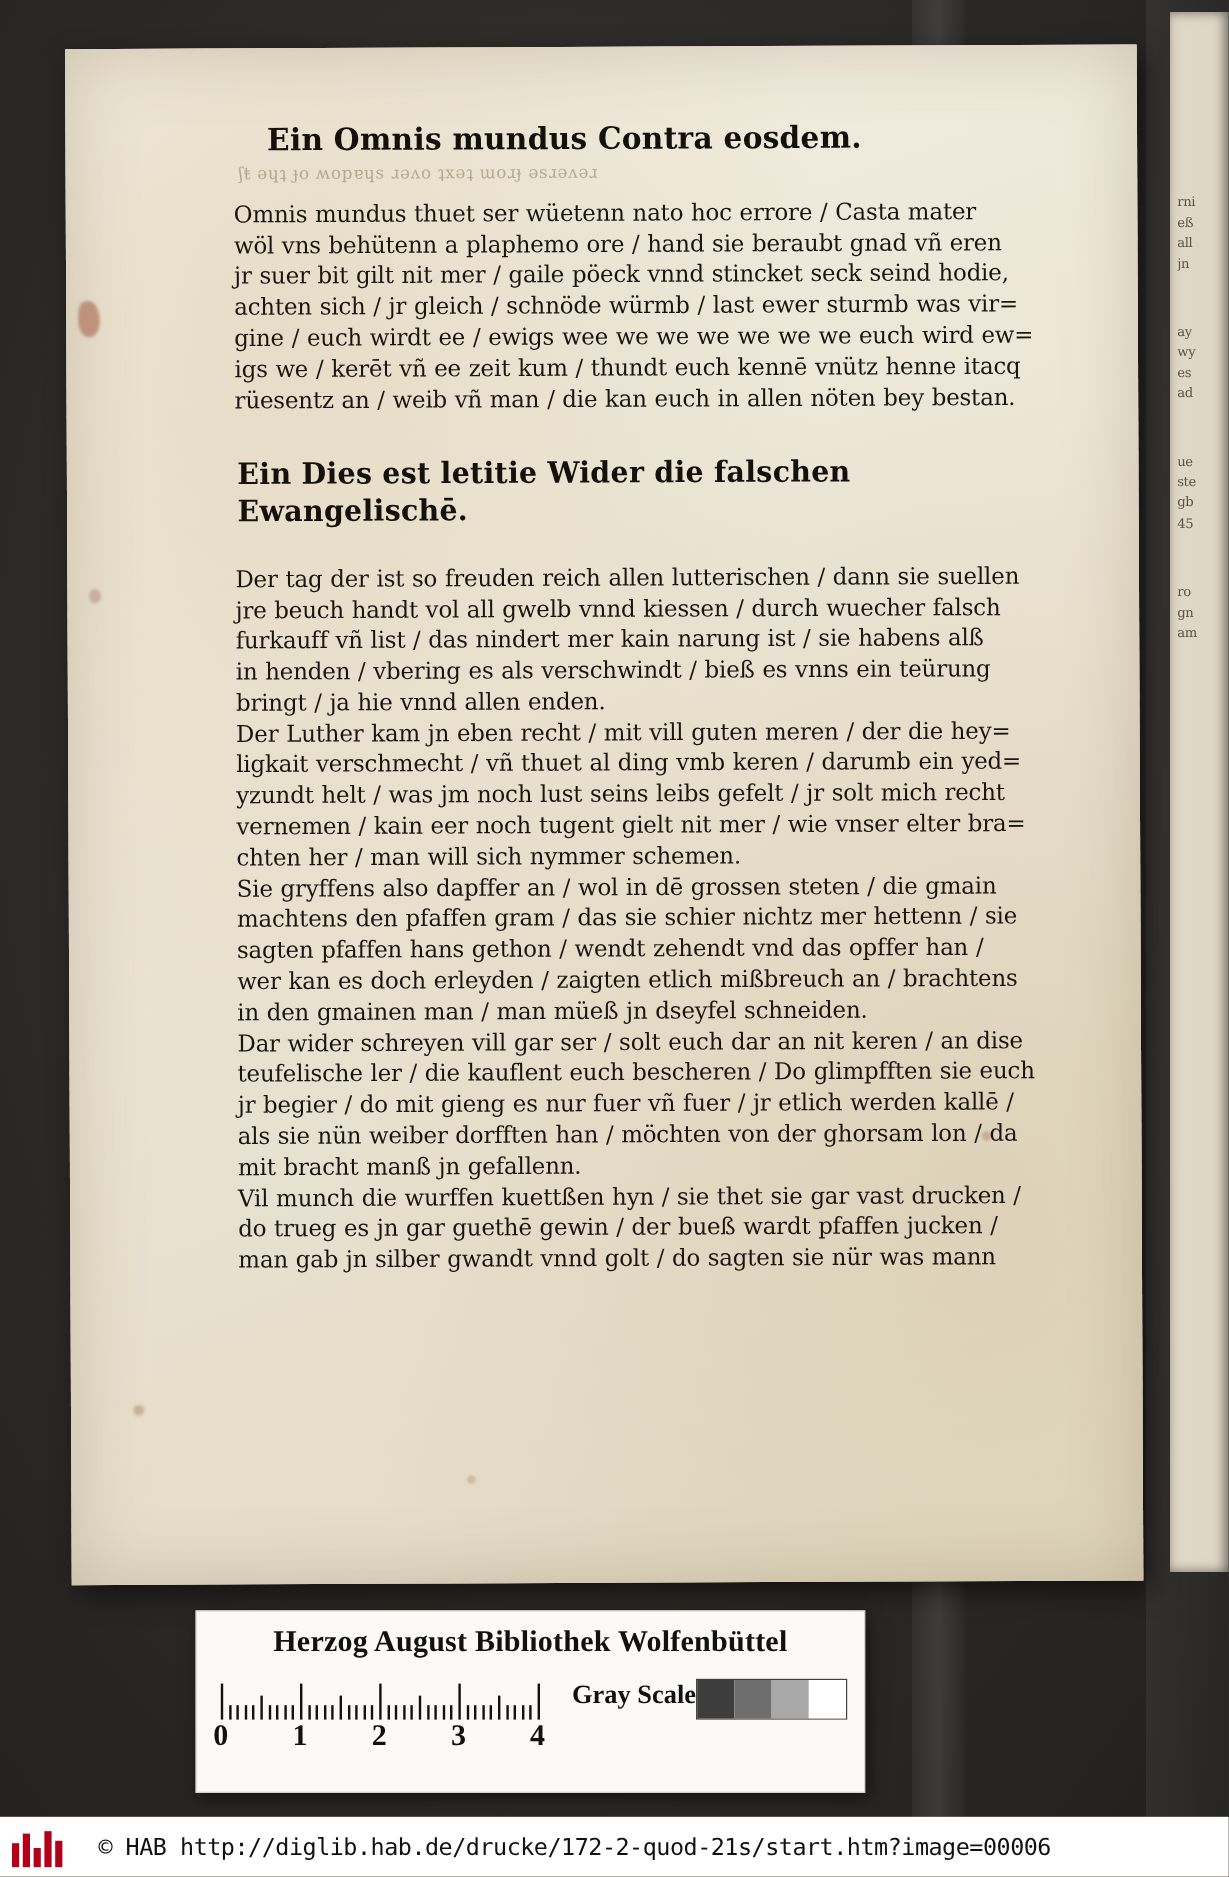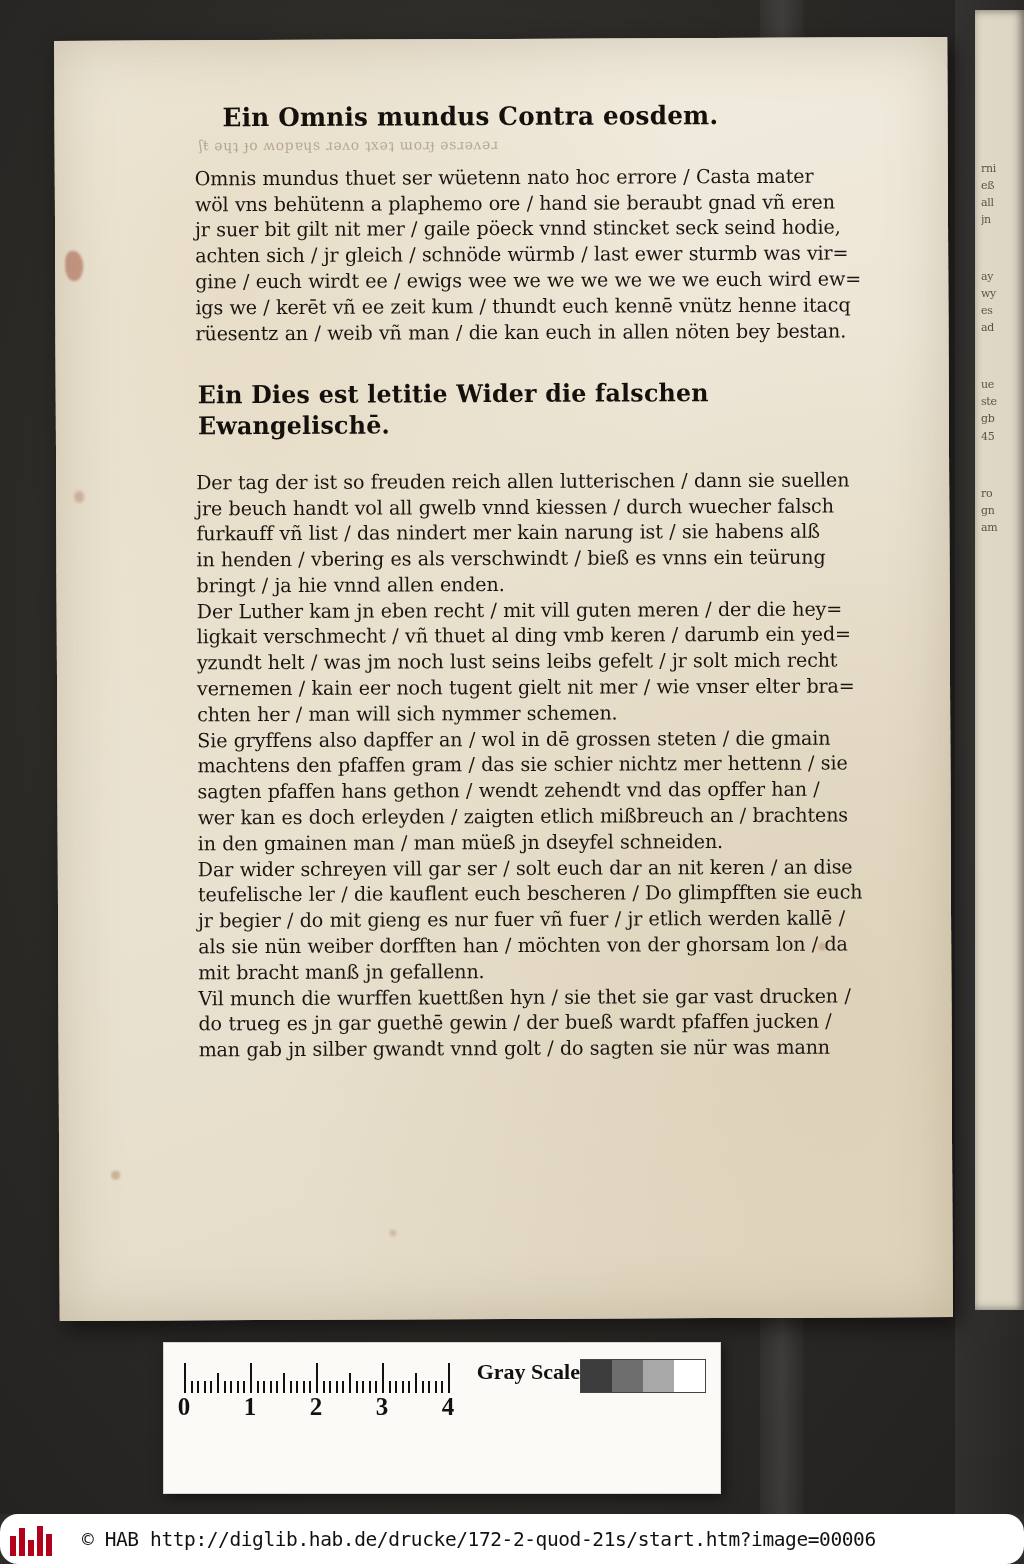--- a/index.html
+++ b/index.html
@@ -200,21 +200,20 @@
   
   #footer {
     position: absolute;
     left: 0;
     top: 1514px;
     width: 1024px;
     height: 50px;
     background: #ffffff;
     display: flex;
     align-items: center;
-    border-radius: 18px;
   }
   #logo {
     width: 58px;
     height: 34px;
     margin-left: 10px;
     display: flex;
     align-items: flex-end;
     gap: 3px;
   }
   #logo b {
@@ -328,20 +327,21 @@
       <div class="para">
         <span class="ln">Vil munch die wurffen kuettßen hyn / sie thet sie gar vast drucken /</span>
         <span class="ln">do trueg es jn gar guethē gewin / der bueß wardt pfaffen jucken /</span>
         <span class="ln">man gab jn silber gwandt vnnd golt / do sagten sie nür was mann</span>
       </div>
 
     </div>
   </div>
 
   <div id="scalecard">
+    <div class="title">Herzog August Bibliothek Wolfenbüttel</div>
     <div class="row">
       <div class="ruler">
         <div class="ticks" id="ticks">
             <i style="left: 0px; height: 30px;"></i>
             <i style="left: 6.6px; height: 12px;"></i>
             <i style="left: 13.2px; height: 12px;"></i>
             <i style="left: 19.8px; height: 12px;"></i>
             <i style="left: 26.4px; height: 12px;"></i>
             <i style="left: 33px; height: 20px;"></i>
             <i style="left: 39.6px; height: 12px;"></i>

